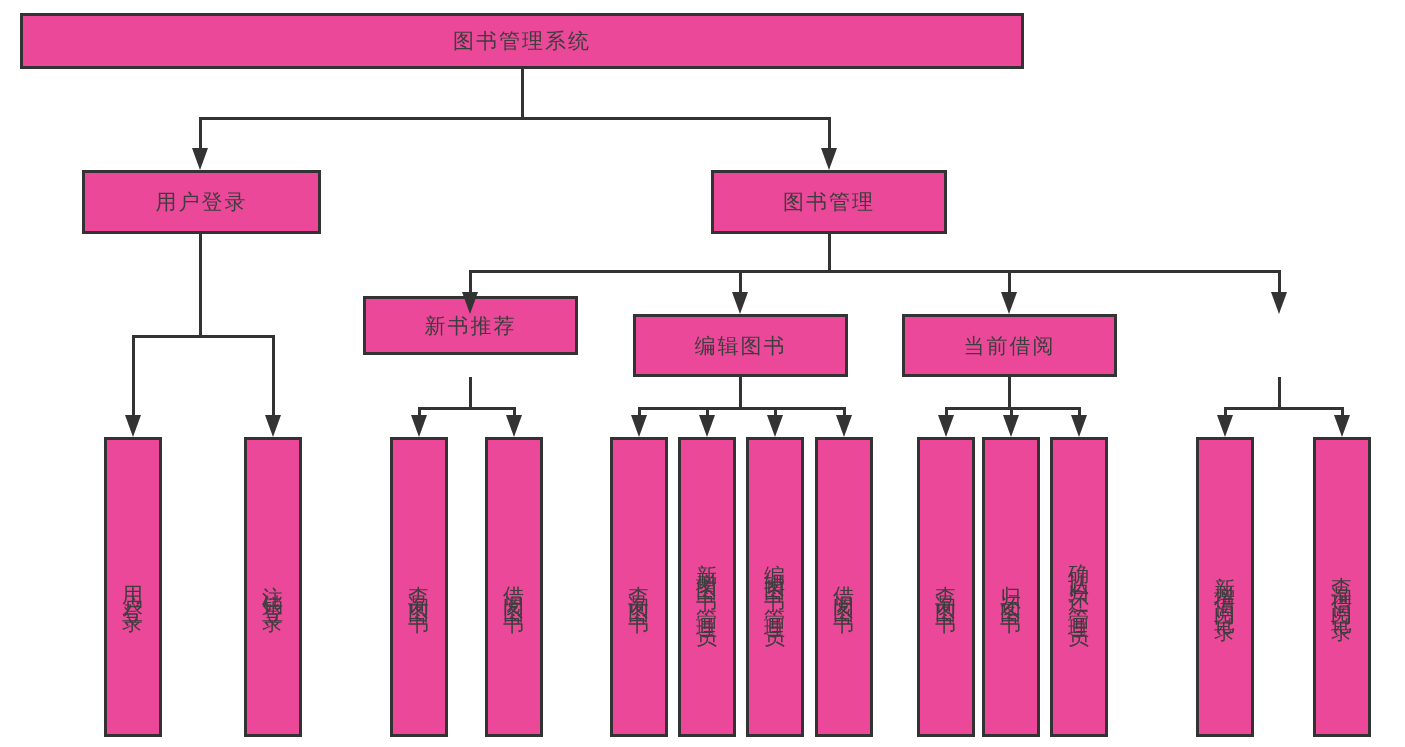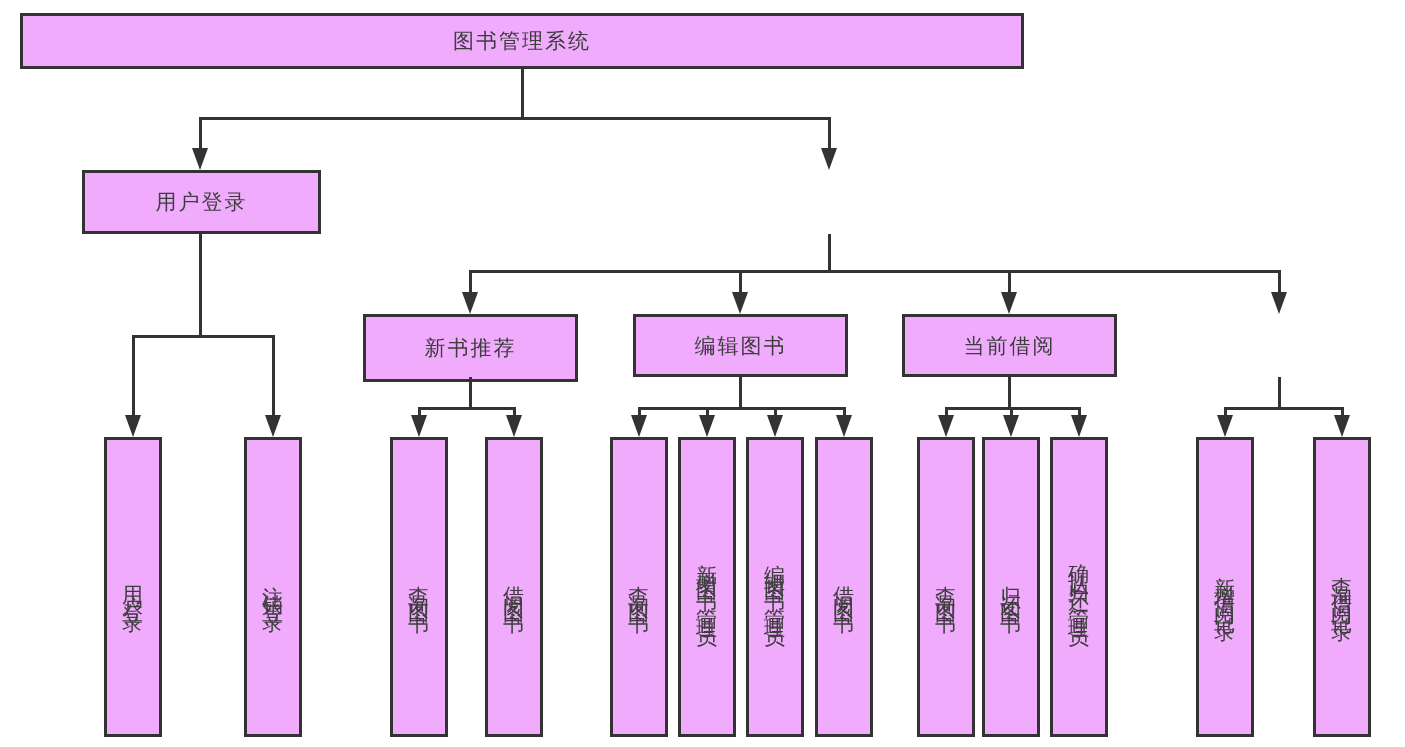--- a/index.html
+++ b/index.html
@@ -14,21 +14,21 @@
   .canvas{
     position:relative;
     width:1405px;height:747px;
     background:var(--bg);
     overflow:hidden;
   }
   .node{
     position:absolute;
     box-sizing:border-box;
     border:3px solid var(--line);
-    background:#f0abfc;
+    background:#ec4899;
     display:flex;
     align-items:center;
     justify-content:center;
     color:var(--text);
   }
   .node .lbl{
     font-size:21px;
     letter-spacing:2px;
     white-space:nowrap;
     color:var(--text);
@@ -68,22 +68,25 @@
 
 <div class="canvas">
 
   <div class="node root" style="left:20px;top:13px;width:1004px;height:56px">
     <span class="lbl">图书管理系统</span>
   </div>
 
   <div class="node" style="left:82px;top:170px;width:239px;height:64px">
     <span class="lbl">用户登录</span>
   </div>
+  <div class="node" style="left:711px;top:170px;width:236px;height:64px">
+    <span class="lbl">图书管理</span>
+  </div>
 
-  <div class="node" style="left:363px;top:314px;width:215px;height:68px">
+  <div class="node" style="left:363px;top:296px;width:215px;height:59px">
     <span class="lbl">新书推荐</span>
   </div>
   <div class="node" style="left:633px;top:314px;width:215px;height:63px">
     <span class="lbl">编辑图书</span>
   </div>
   <div class="node" style="left:902px;top:314px;width:215px;height:63px">
     <span class="lbl">当前借阅</span>
   </div>
 
   <div class="node leaf" style="left:104px;top:437px;width:58px;height:300px">

